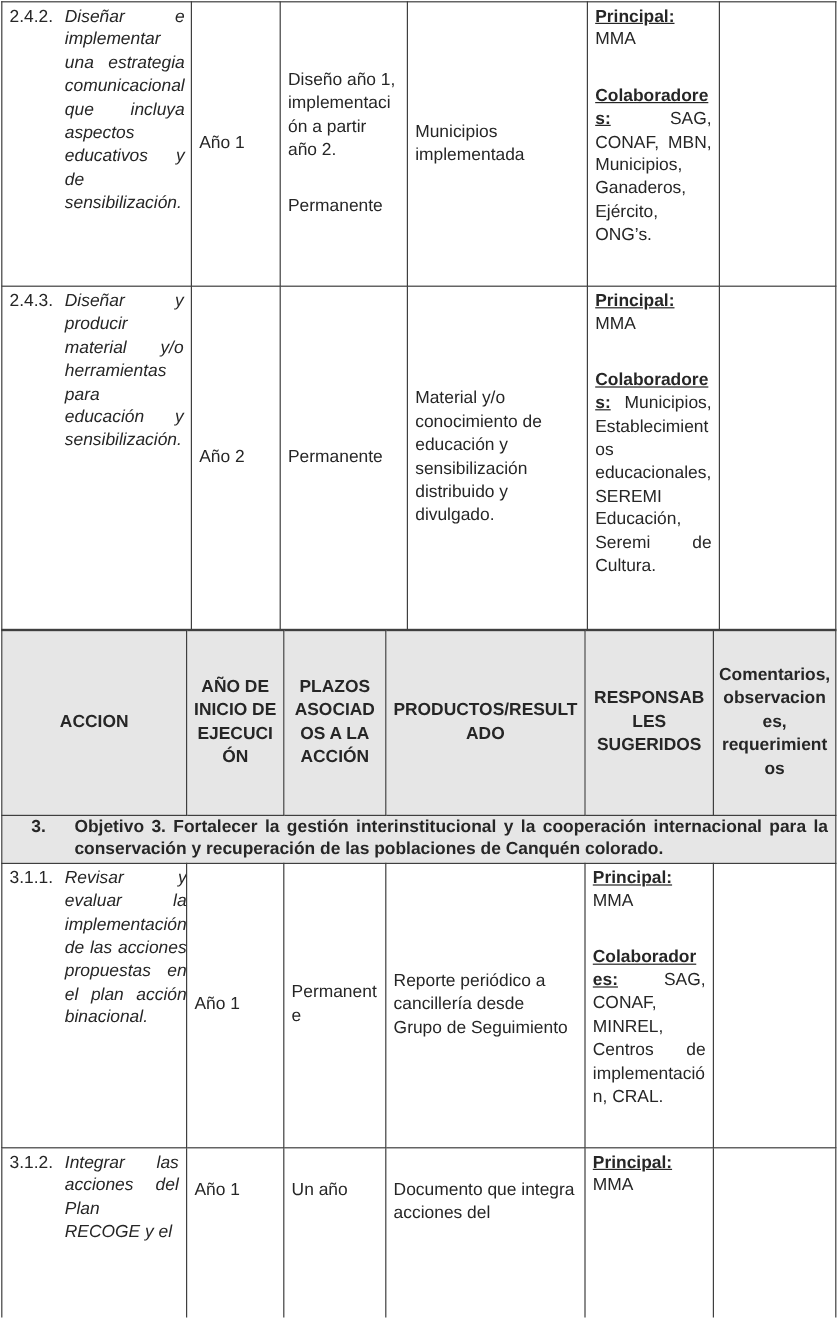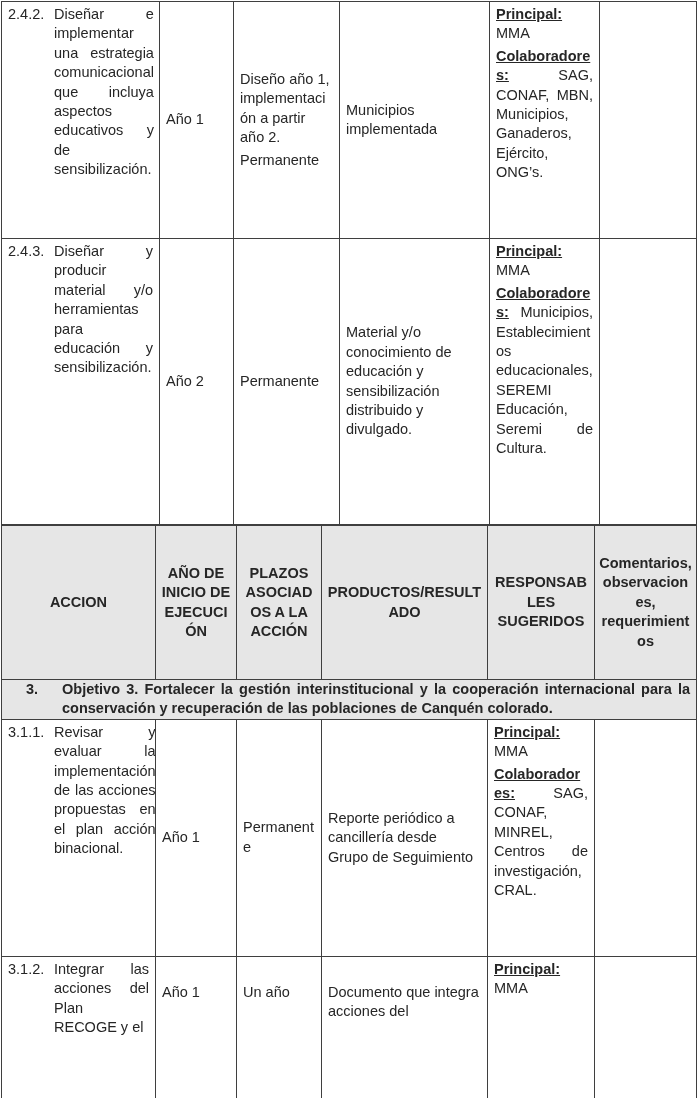--- a/index.html
+++ b/index.html
@@ -40,29 +40,29 @@
     vertical-align: middle;
     padding: 3px 4px;
   }
   .mid  { vertical-align: middle; }
   .ctr  { text-align: left; }
   .just { text-align: justify; }
 
   
   .numrow { display: flex; }
   .numrow .num { flex: 0 0 46px; }
-  .numrow .atext { flex: 1; text-align: justify; }
+  .numrow .atext { flex: 1; text-align: justify; font-style: italic; }
 
   
   .shade { background: #e6e6e6; font-weight: bold; padding: 0 6px 0 24px; }
   .shade .numrow .num { flex: 0 0 36px; }
   .shade .numrow .otext { flex: 1; }
 
   
-  .para + .para { margin-top: 3px; }
+  .para + .para { margin-top: 27px; }
 
   
   .pt-lg { padding-top: 26px; }
 
   b { font-weight: bold; text-decoration: underline; }
 </style>
 </head>
 <body>
 
 <div class="page">
@@ -163,21 +163,21 @@
       <td class="mid ctr">Año 1</td>
       <td class="mid ctr">Permanente</td>
       <td class="mid ctr">Reporte periódico a cancillería desde Grupo de Seguimiento</td>
       <td class="just">
         <div class="para">
           <b>Principal:</b>
           <span>MMA</span>
         </div>
         <div class="para">
           <b>Colaboradores:</b>
-          <span>SAG, CONAF, MINREL, Centros de investigación, CRAL.</span>
+          <span>SAG, CONAF, MINREL, Centros de implementación, CRAL.</span>
         </div>
       </td>
       <td></td>
     </tr>
     <tr style="height:200px">
       <td>
         <div class="numrow">
           <span class="num">3.1.2.</span>
           <div class="atext">Integrar las acciones del Plan RECOGE y el</div>
         </div>

